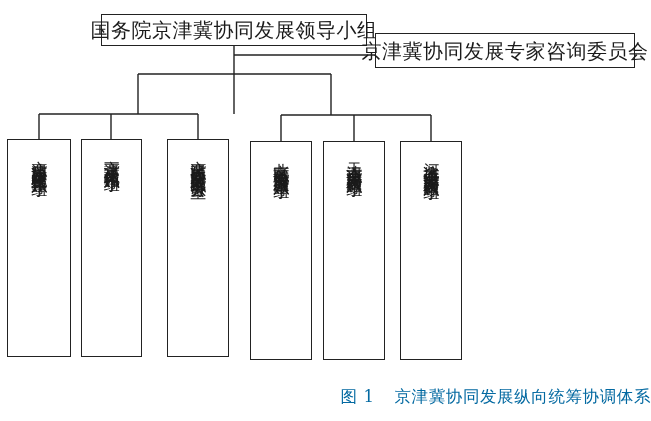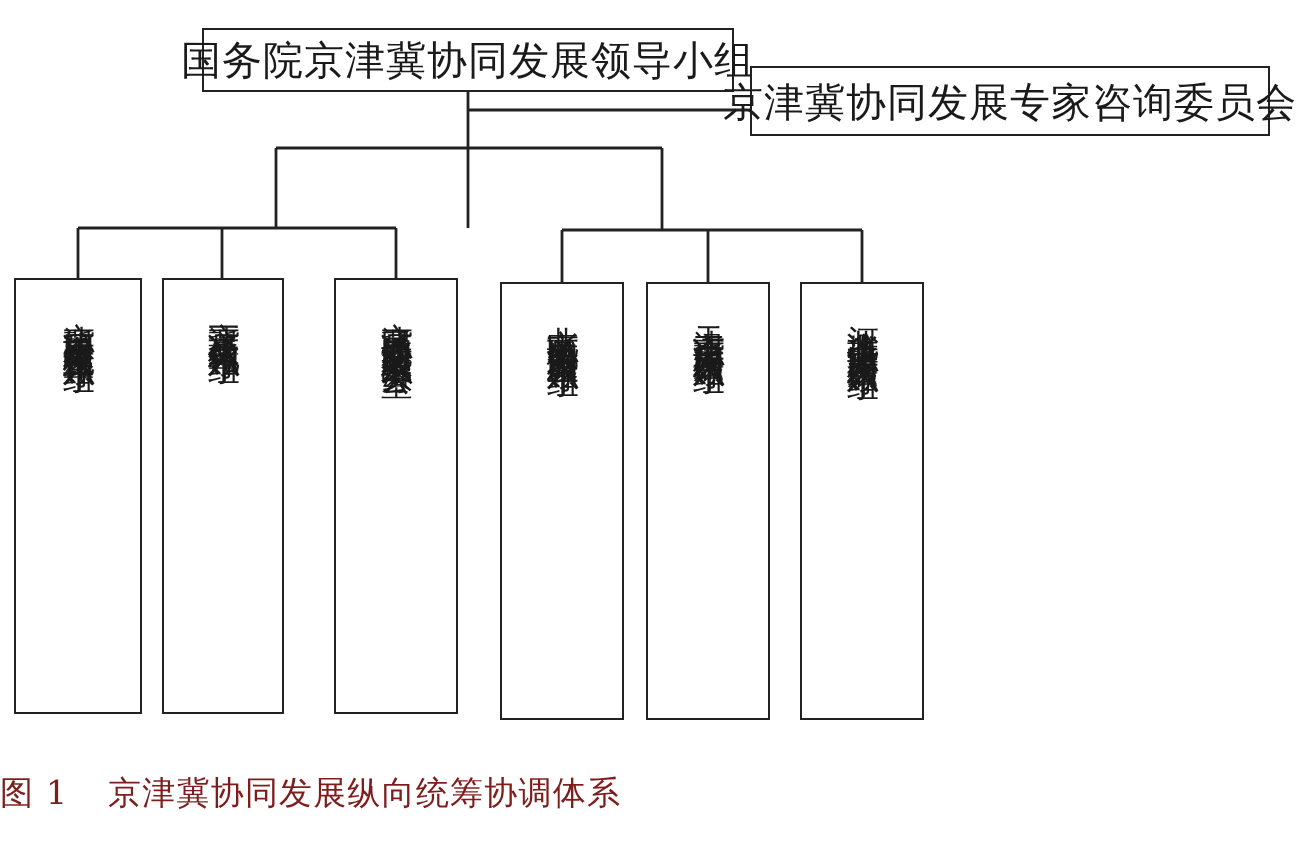--- a/index.html
+++ b/index.html
@@ -68,24 +68,24 @@
     max-height: 206px;
     text-align: left;
     white-space: pre-wrap;
     word-break: break-all;
   }
   .caption {
     position: absolute;
     left: 0;
     top: 386px;
     width: 651px;
-    text-align: left;
+    text-align: right;
     font-size: 16.5px;
     letter-spacing: 0.6px;
-    color: #7f1d1d;
+    color: #0369a1;
   }
   .caption .cap-num { margin-right: 4px; }
   .caption .cap-gap { display: inline-block; width: 16px; }
   svg.connectors {
     position: absolute;
     left: 0; top: 0;
     width: 651px;
     height: 421px;
     pointer-events: none;
   }

